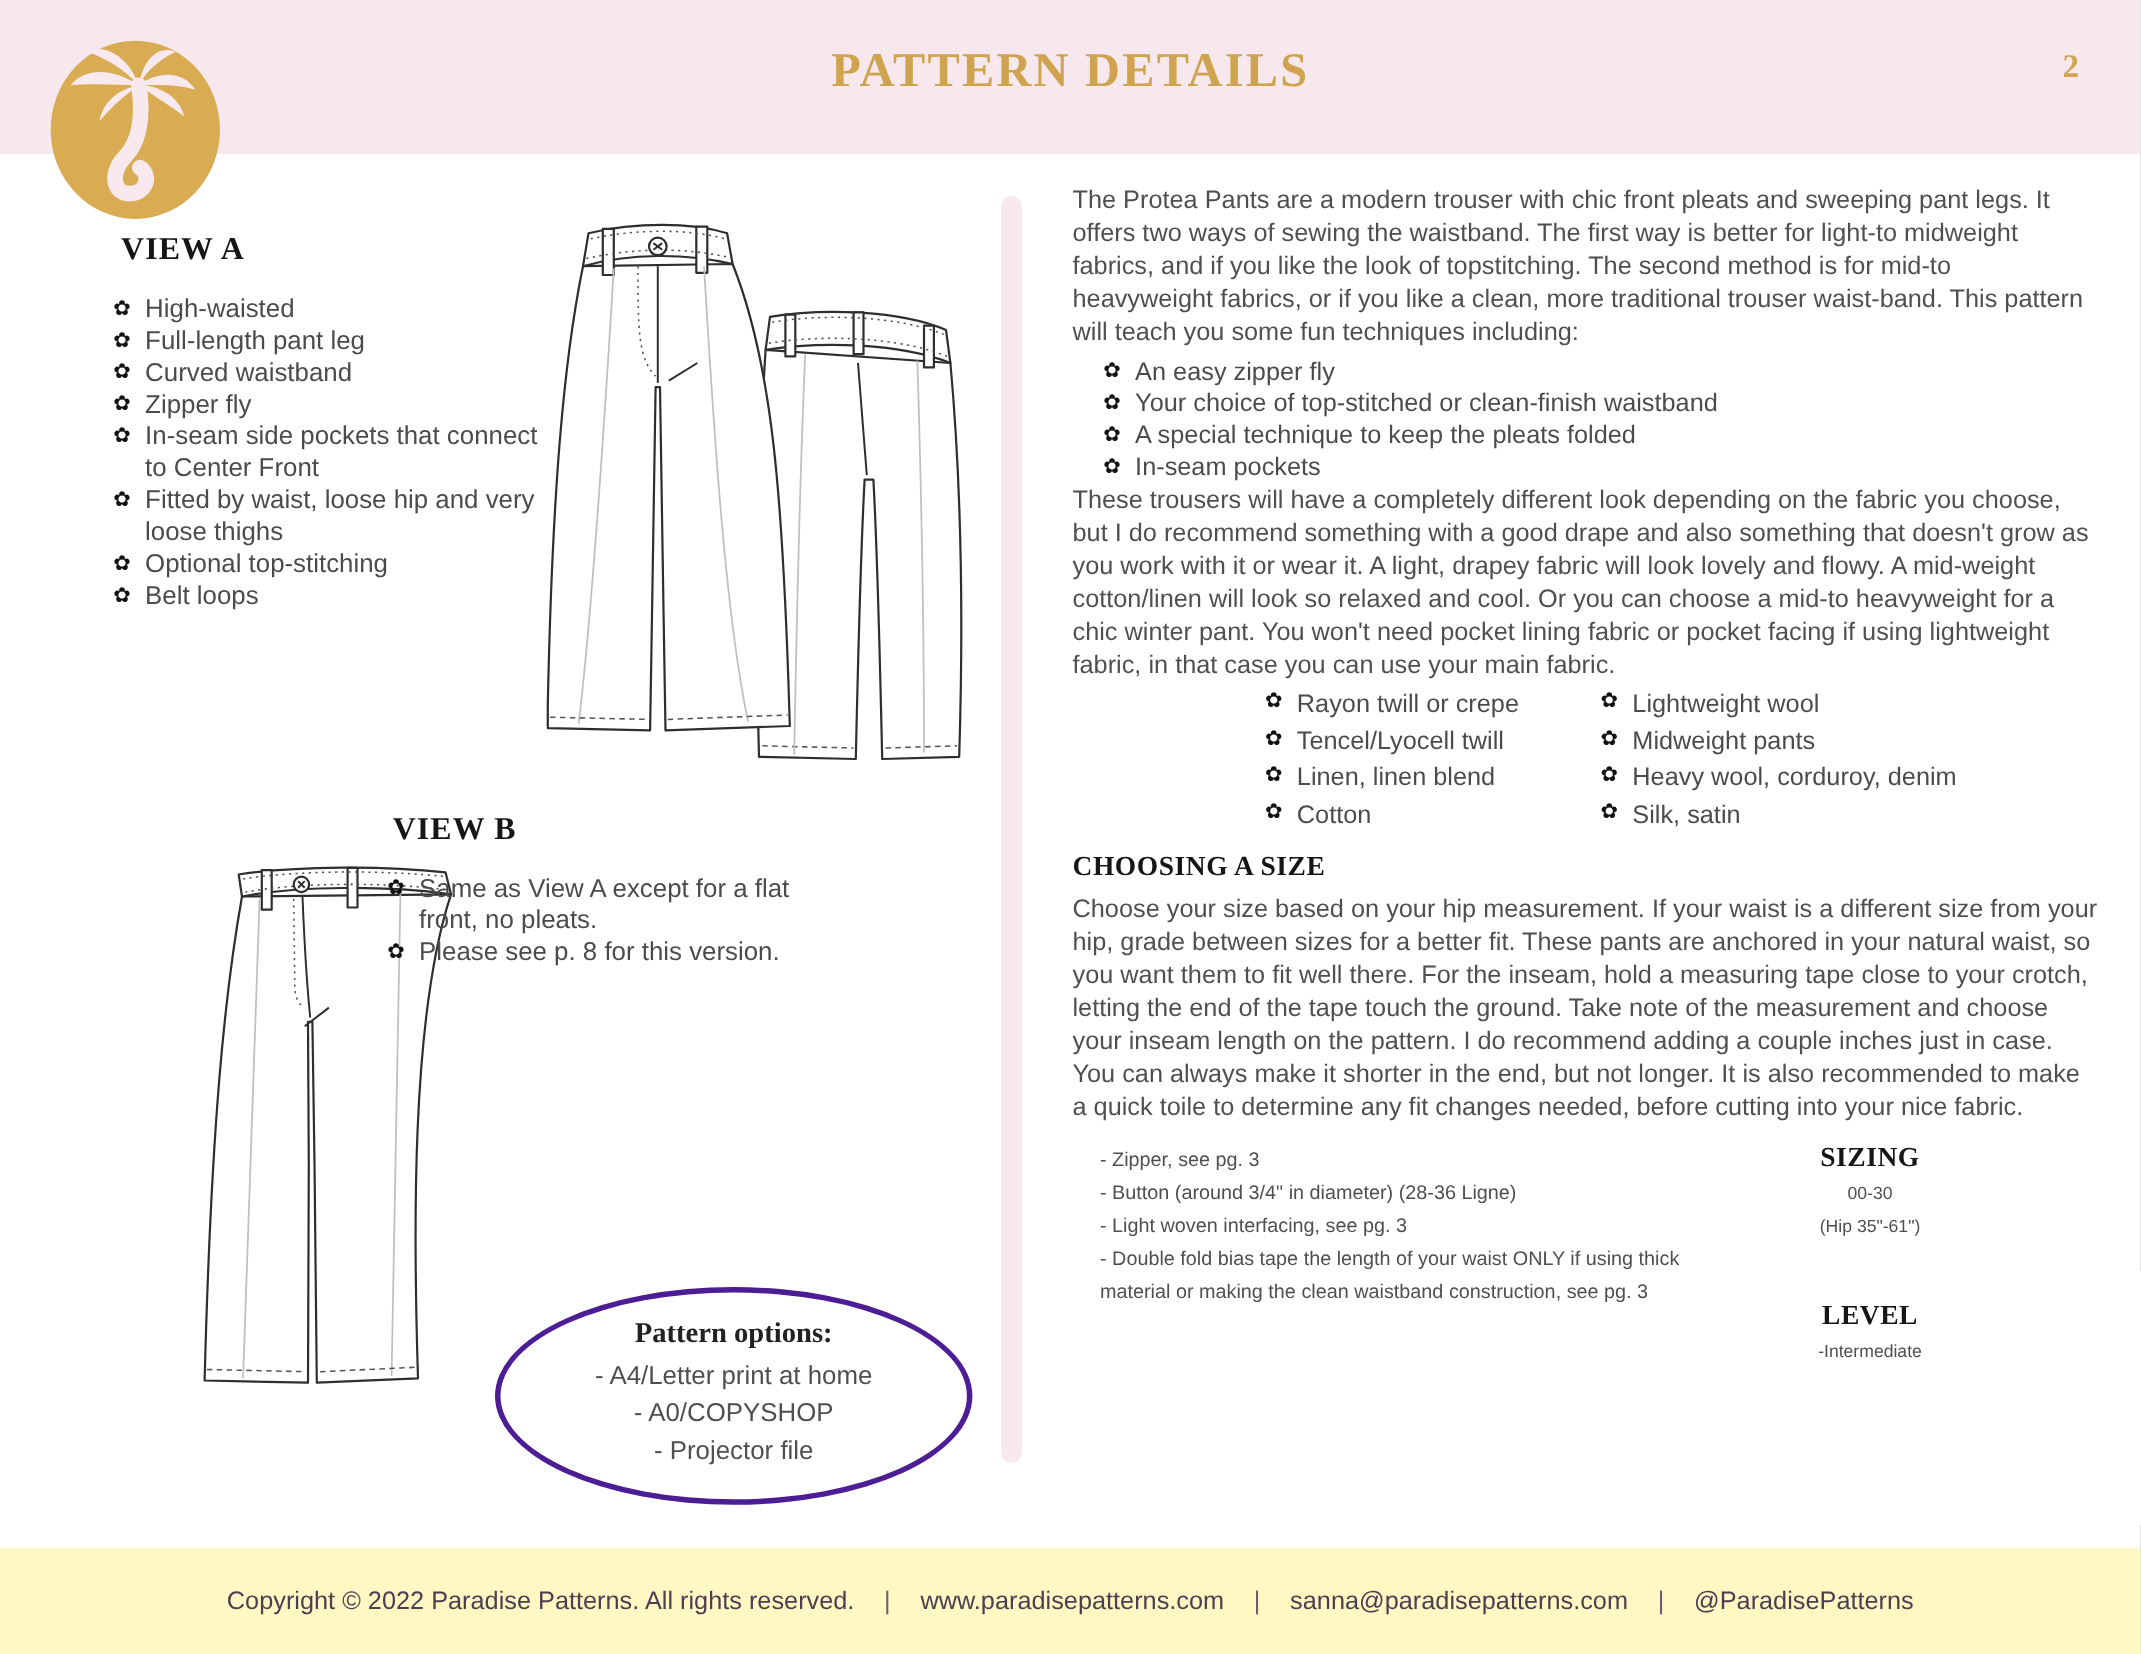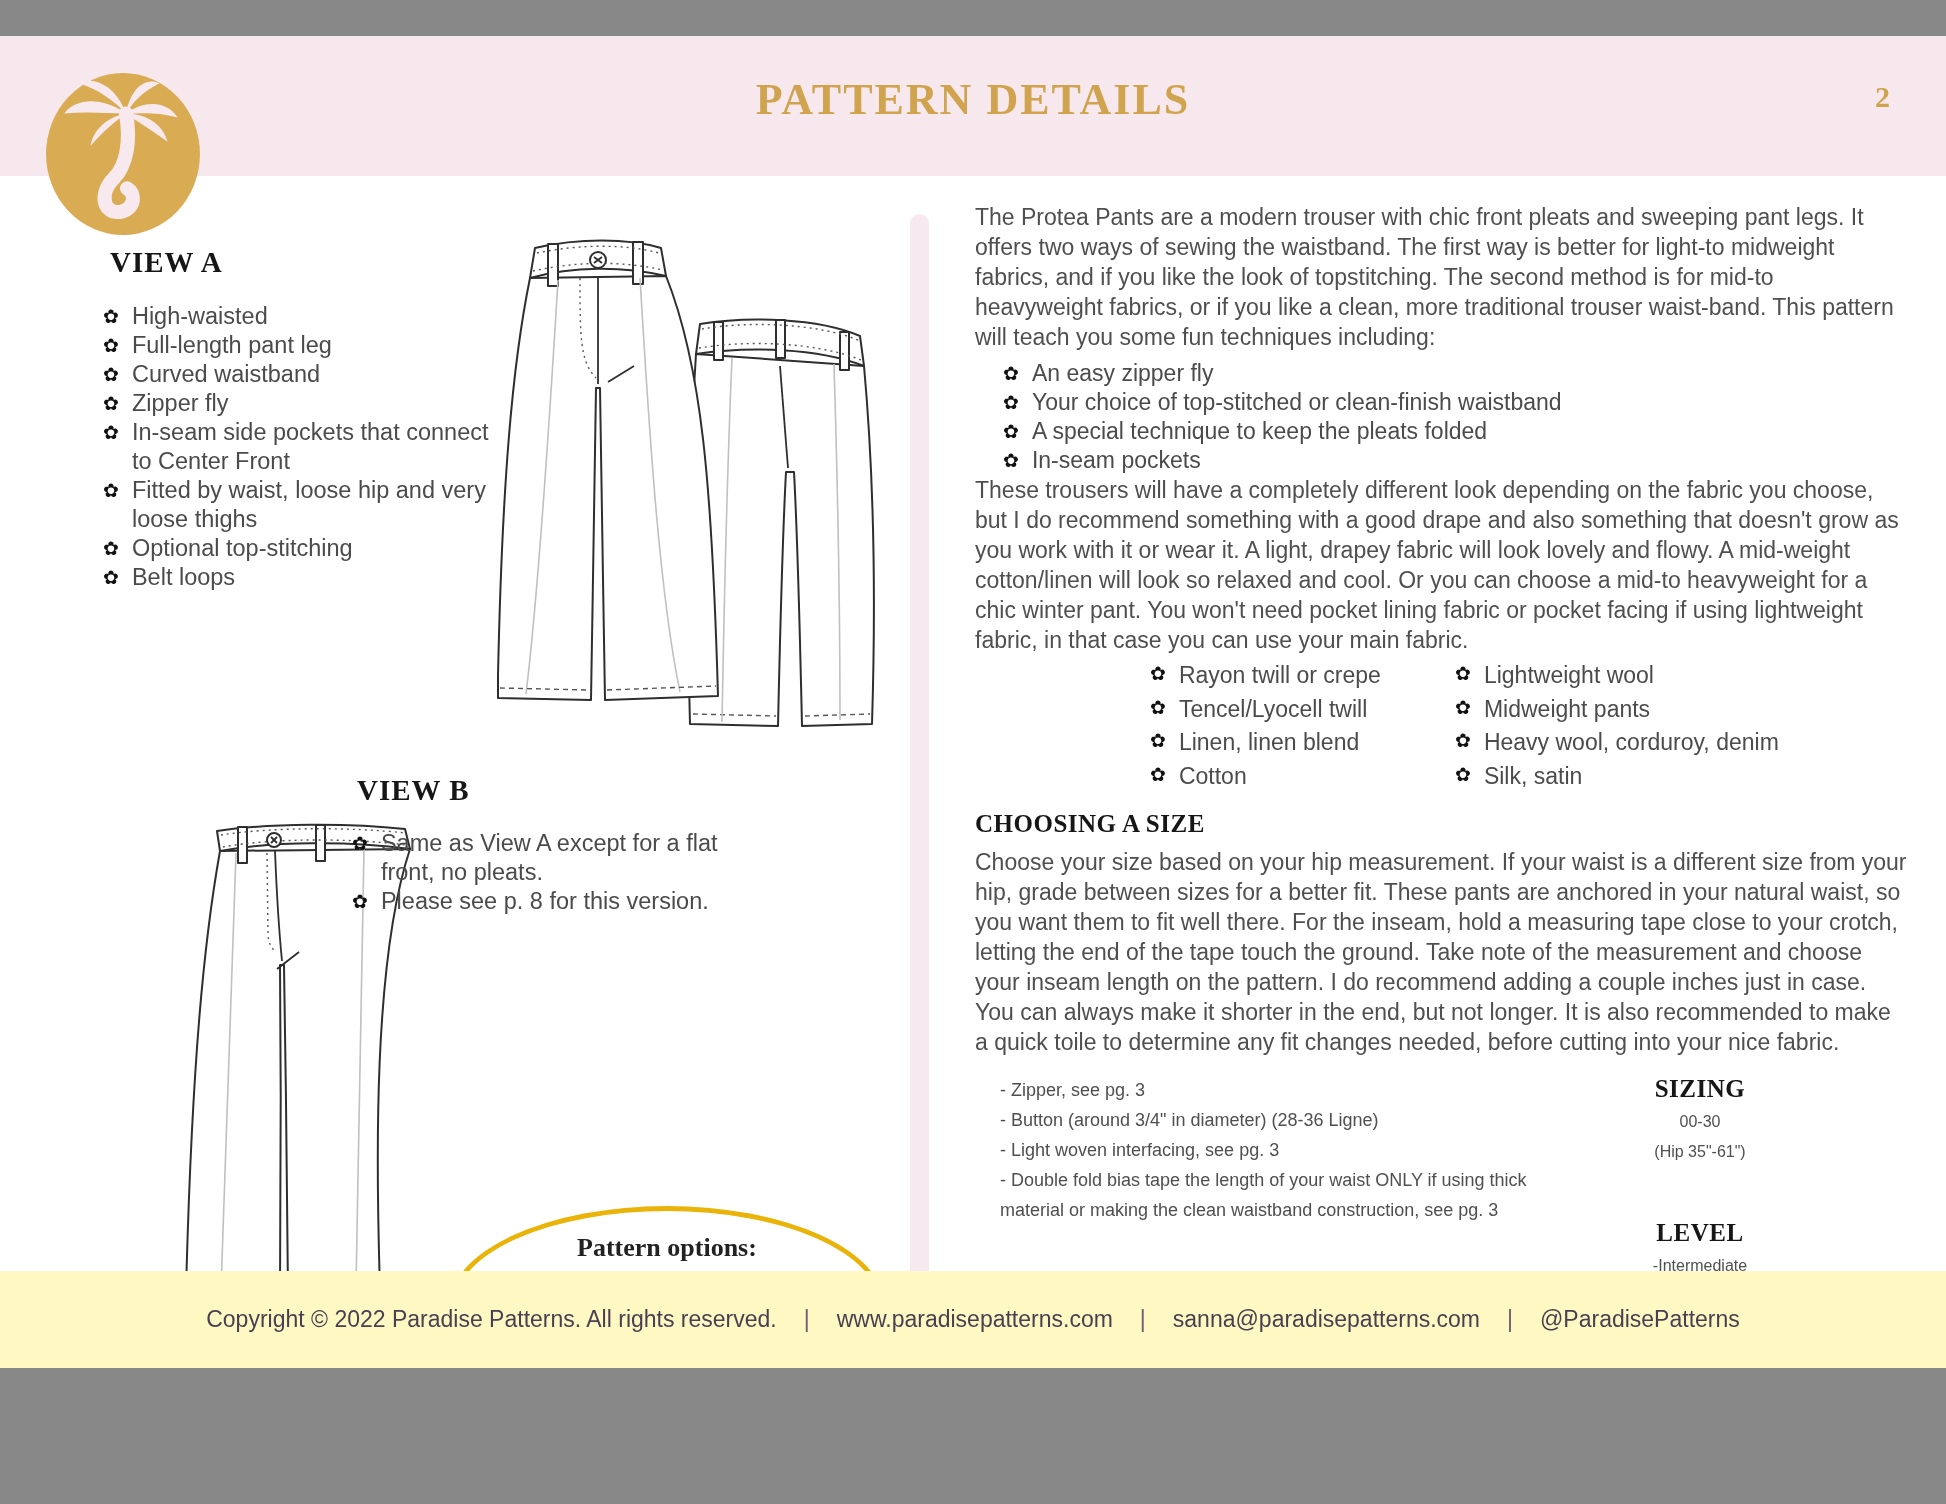--- a/index.html
+++ b/index.html
@@ -1,18 +1,18 @@
 <!DOCTYPE html>
 <html><head>
 <meta charset="utf-8">
 <style>
   * { margin:0; padding:0; box-sizing:border-box; }
   body { background:#888; }
-  .page { position:relative; width:1946px; height:1332px; background:#ffffff; overflow:hidden;
-          font-family:"Liberation Sans", sans-serif; color:#4d4d4d;margin-top:36px; }
+  .page { position:relative; width:1946px; height:1504px; background:#ffffff; overflow:hidden;
+          font-family:"Liberation Sans", sans-serif; color:#4d4d4d; }
 
   
   .band { position:absolute; left:0; top:0; width:100%; height:140px; background:#f7e8ee; }
   .page-title { position:absolute; left:0; right:0; top:38px; text-align:center;
     font-family:"Liberation Serif", serif; font-weight:700; font-size:44px; letter-spacing:2px;
     color:#d0a44e; }
   .page-num { position:absolute; top:44px; right:56px; font-family:"Liberation Serif", serif;
     font-size:30px; font-weight:700; color:#d0a44e; }
   .logo { position:absolute; left:42px; top:34px; width:162px; height:168px; }
 
@@ -30,21 +30,21 @@
   .view-b-list { position:absolute; left:352px; top:793px; width:402px; }
   .bullet-list li { display:flex; align-items:flex-start; }
   .flower { font-family:"DejaVu Sans", sans-serif; font-size:19px; line-height:29px;
     color:#111; margin-right:13px; flex:0 0 auto; }
 
   svg.flat { position:absolute; }
   .draw-a { left:388px; top:160px; }
   .draw-b { left:180px; top:785px; }
 
   .options-oval { position:absolute; left:450px; top:1170px; width:434px; height:198px;
-    border:5px solid #eab308; border-radius:50%; text-align:center; padding-top:22px; }
+    border:5px solid #4c1d95; border-radius:50%; text-align:center; padding-top:22px; }
   .options-title { font-family:"Liberation Serif", serif; font-weight:700; font-size:26px;
     color:#222; margin-bottom:6px; }
   .options-line { font-size:23.5px; line-height:34px; color:#4f4f4f; }
 
   
   .rcol { position:absolute; left:975px; top:166px; width:932px; }
   .rcol p { font-size:23px; line-height:30px; color:#4f4f4f; }
   .r-head { font-family:"Liberation Serif", serif; font-weight:700; font-size:25px;
     letter-spacing:.5px; color:#161616; margin:17px 0 9px 0; }
   .tech-list { margin:7px 0 0 28px; font-size:23px; line-height:29px; }

